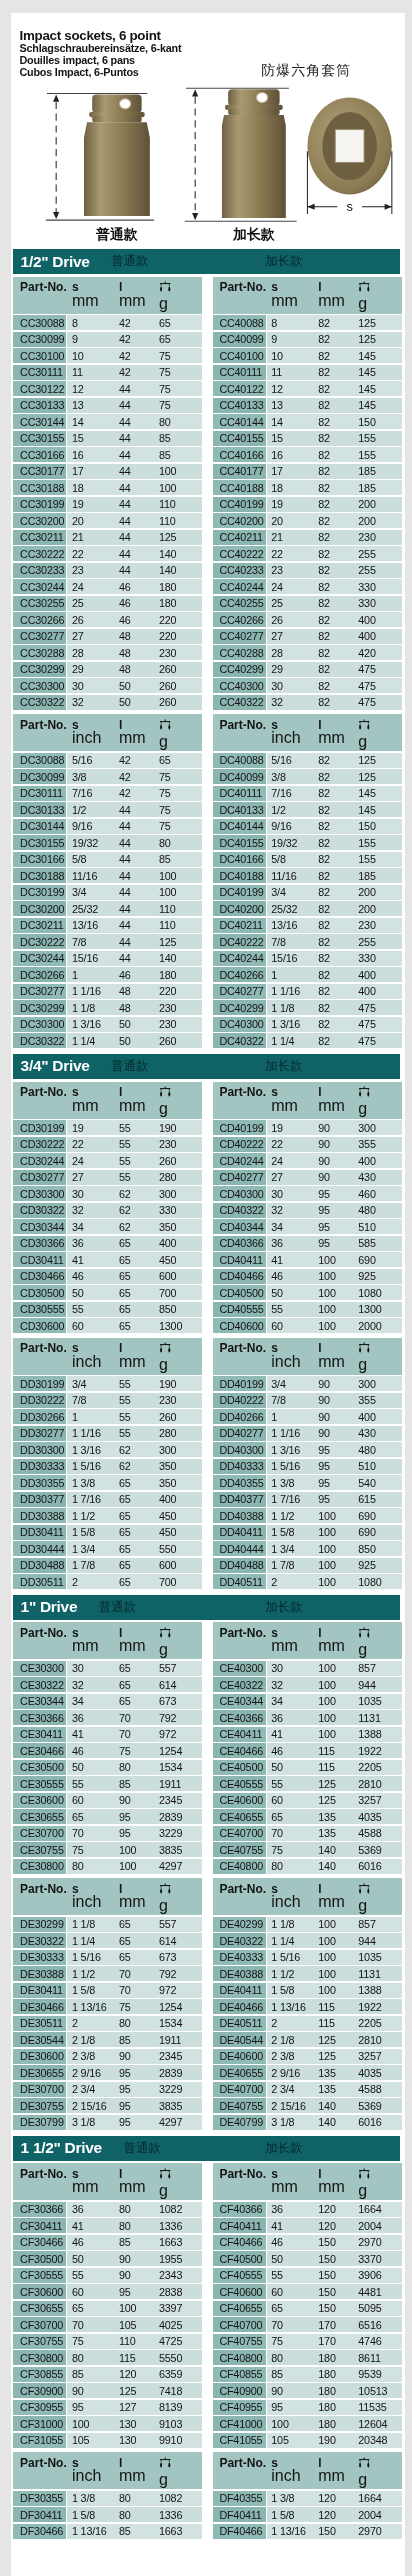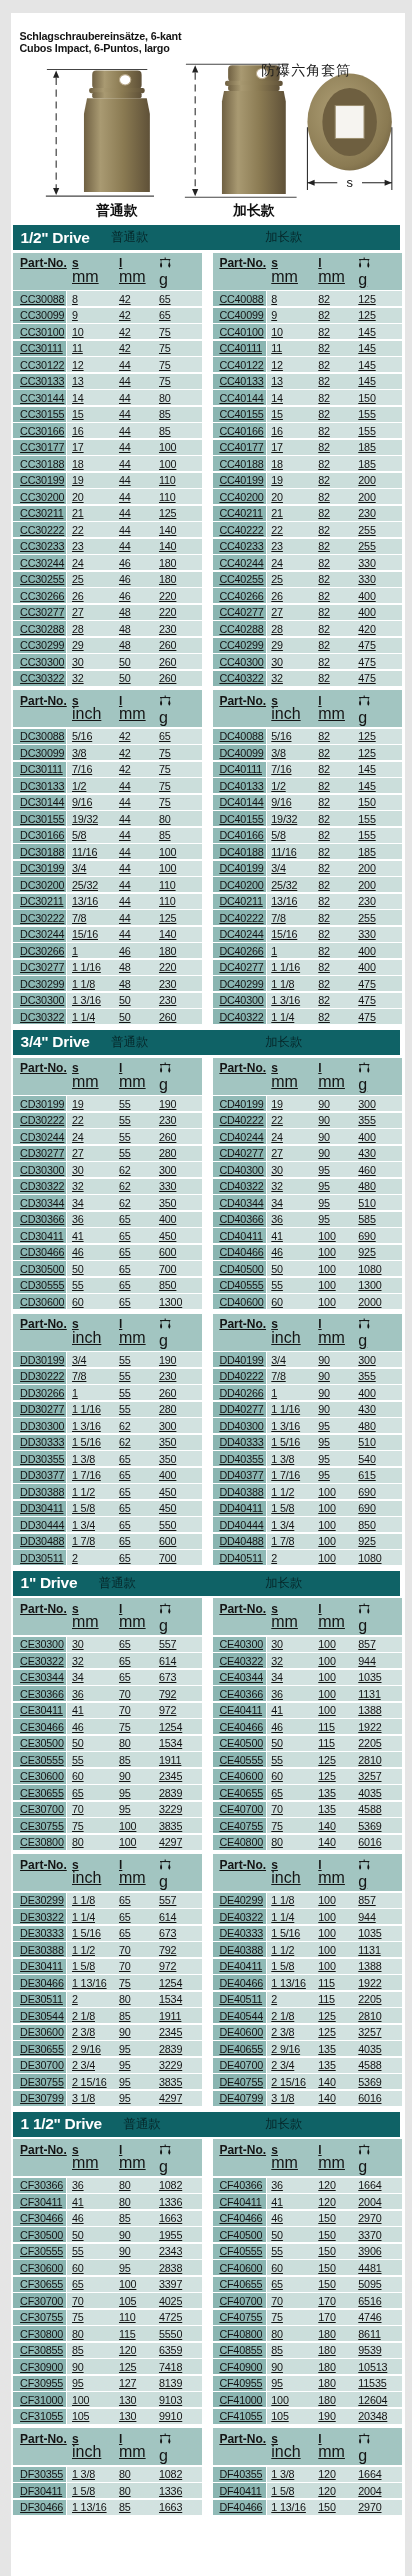--- a/index.html
+++ b/index.html
@@ -34,21 +34,21 @@
   
   .sections{margin-top:3.1px;}
   .sec-band{
     margin:4.1px 0 2.6px 2.1px;width:387px;height:25px;background:var(--band);
     display:flex;align-items:center;color:#fff;
   }
   .sec-title{font-size:15.5px;font-weight:bold;margin-left:7.2px;letter-spacing:-0.3px;white-space:nowrap;}
   .sec-label-left{font-size:12.4px;color:#06272a;margin-left:21.6px;}
   .sec-label-right{font-size:12.4px;color:#06272a;margin-left:auto;margin-right:98px;}
   .pair{display:flex;gap:10.3px;margin-left:2.1px;margin-bottom:3.1px;}
-  .tblcol{width:189px;text-decoration:underline;}
+  .tblcol{width:189px;}
   .thead{
     background:var(--thead);
     display:grid;grid-template-columns:54px 47px 40px 1fr;
     padding:4.6px 0 3.1px 0;margin-bottom:1.5px;min-height:37px;
   }
   .th .lab{font-size:12px;font-weight:bold;display:block;line-height:13.4px;}
   .th .unit{font-size:16px;display:block;line-height:12.4px;}
   .th.part-h{padding-left:6.7px;}
   .th.s-h,.th.l-h,.th.w-h{padding-left:4.6px;}
   .rows .row{
@@ -66,22 +66,24 @@
   .rows .row:nth-child(even) .c.part{background:#8ab5b1;}
   .rows .row .c.s,.rows .row .c.l,.rows .row .c.w{padding-left:4.6px;}
   .scale-icon{display:inline-block;}
 </style>
 </head>
 <body>
 
 <div class="card">
 
   <div class="titles">
+    <div class="title-big">Impact sockets, 6 point</div>
     <div class="title-small">Schlagschraubereinsätze, 6-kant</div>
-    <div class="title-small">Cubos Impact, 6-Puntos, largo</div>
+    <div class="title-small">Douilles impact, 6 pans</div>
+    <div class="title-small">Cubos Impact, 6-Puntos</div>
   </div>
   <div class="cn-title">防爆六角套筒</div>
 
   <div class="photos">
     <svg width="381" height="159" viewBox="0 0 740 308">
       <defs>
         <linearGradient id="bronze" x1="0" y1="0" x2="1" y2="0">
           <stop offset="0" stop-color="#6f6042"></stop>
           <stop offset="0.25" stop-color="#a99a72"></stop>
           <stop offset="0.6" stop-color="#8a7a52"></stop>

